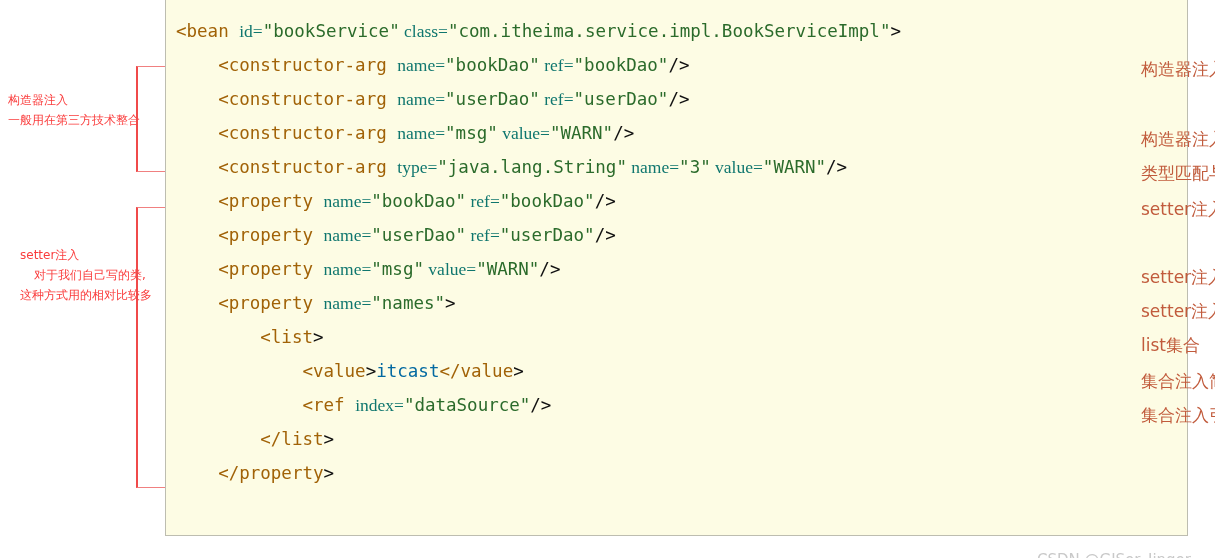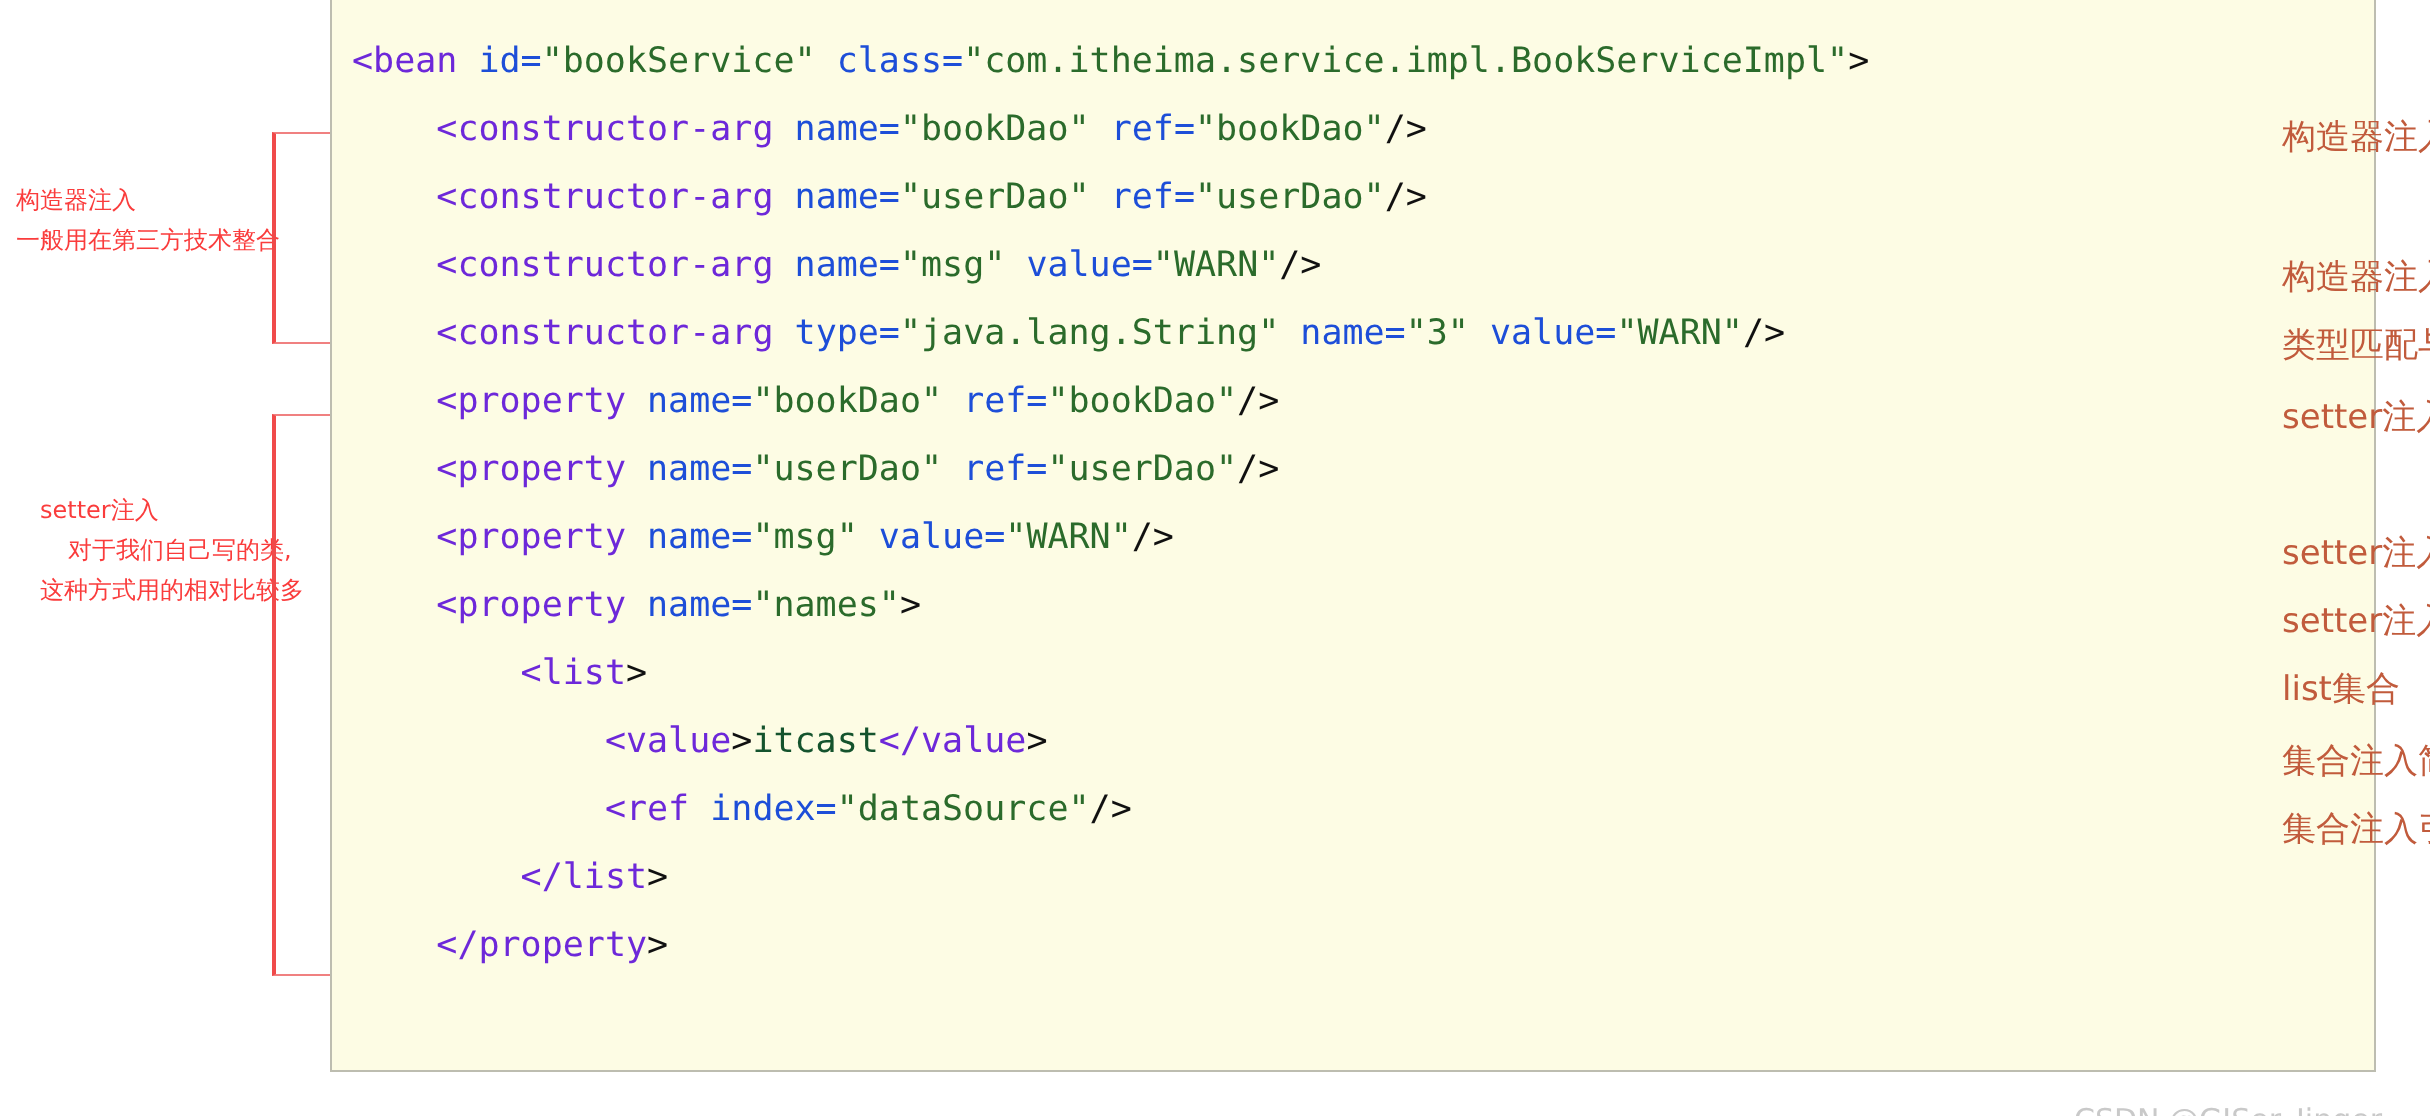--- a/index.html
+++ b/index.html
@@ -36,25 +36,25 @@
   }
 
   .code-line {
     height: 34px;
     line-height: 34px;
     font-family: "DejaVu Sans Mono", "Liberation Mono", monospace;
     font-size: 17.5px;
     white-space: pre;
     color: #101010;
   }
-  .tag    { color: #6d28d9; }
-  .attr   { color: #1d4ed8; }
+  .tag    { color: #a16207; }
+  .attr   { color: #0f766e; font-family: Liberation Serif, serif; }
   .val    { color: #2b6b2b; }
   .punct  { color: #101010; }
-  .txt    { color: #14532d; }
+  .txt    { color: #0369a1; }
 
   
   .right-note {
     position: absolute;
     left: 975px;
     font-family: "DejaVu Sans", "Liberation Sans", sans-serif;
     font-size: 17px;
     color: #c15b3c;
     white-space: nowrap;
     height: 34px;

